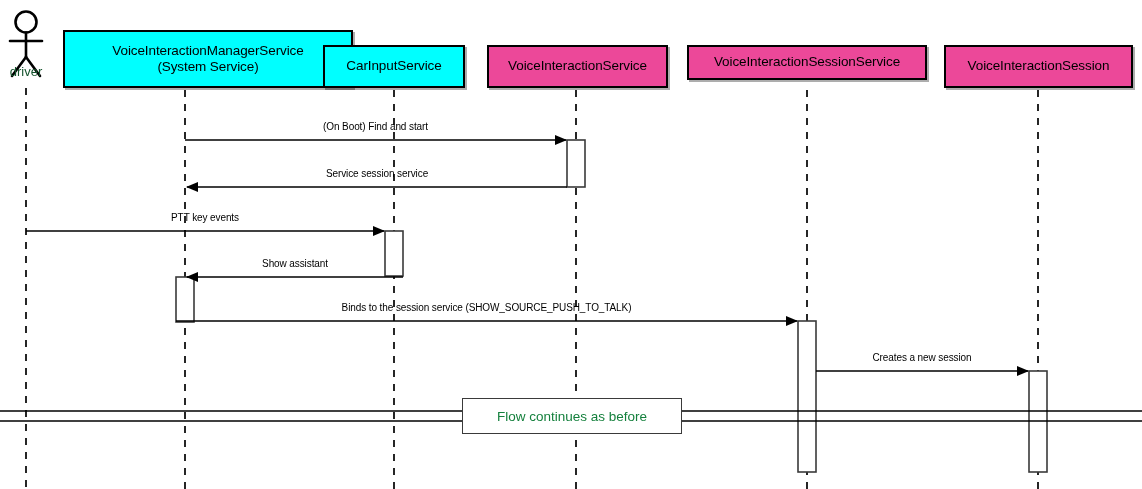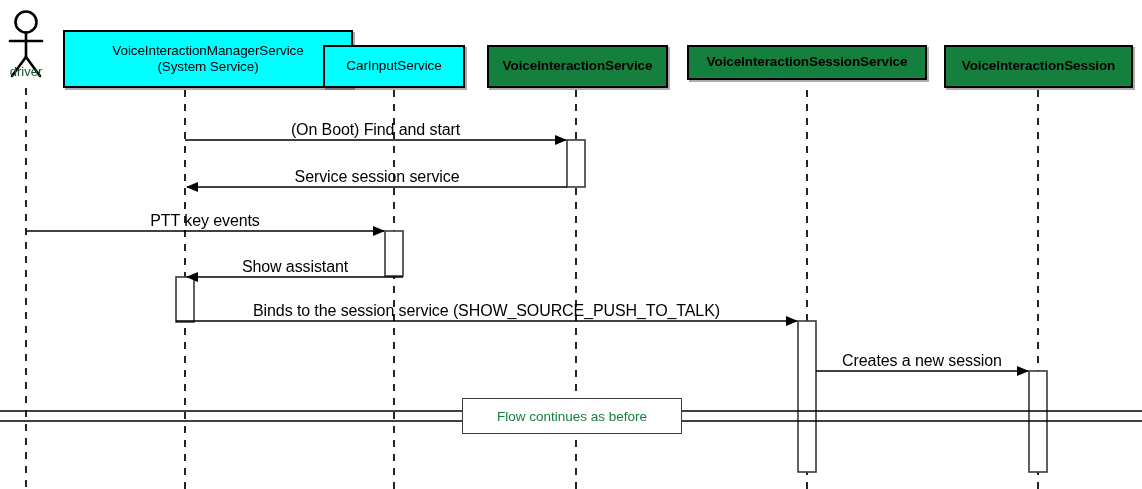--- a/index.html
+++ b/index.html
@@ -33,36 +33,36 @@
     align-items: center;
     justify-content: center;
     text-align: center;
     font-size: 13.5px;
     color: #000000;
     line-height: 1.22;
     letter-spacing: -0.1px;
     box-shadow: 2px 2px 0 0 rgba(0,0,0,0.32);
   }
   .participant-box.cyan { background: #00ffff; }
-  .participant-box.green { background: #15803d; font-weight: bold; }
+  .participant-box.green { background: #ec4899; }
   .participant-label { white-space: pre-line; padding: 0 4px; }
 
   
   .actor-label {
     position: absolute;
     font-size: 13px;
     color: #14532d;
     text-align: center;
     white-space: nowrap;
   }
 
   
   .msg-label {
     position: absolute;
-    font-size: 16px;
+    font-size: 10px;
     color: #000000;
     white-space: nowrap;
     text-align: center;
     letter-spacing: -0.1px;
   }
 
   
   .gap-box {
     position: absolute;
     box-sizing: border-box;

